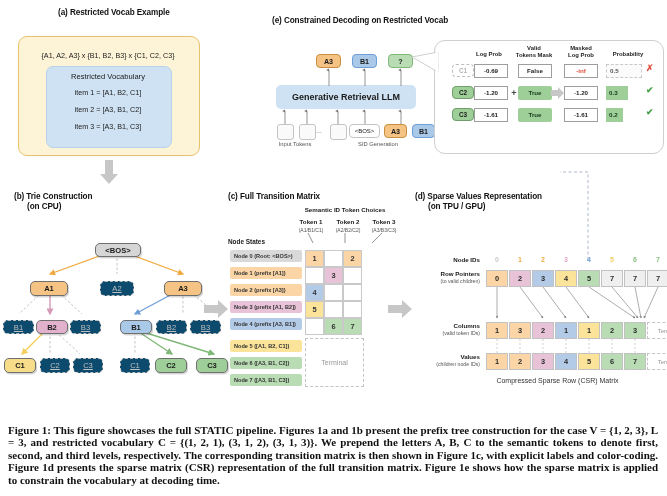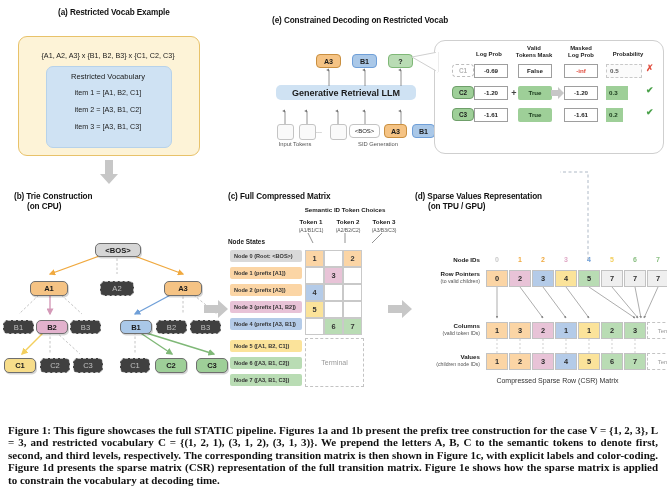--- a/index.html
+++ b/index.html
@@ -14,21 +14,21 @@
   #a-inner{position:absolute;left:46px;top:66px;width:124px;height:80px;background:#cfe2f3;border:1px solid #b7d2ea;border-radius:7px;}
   #a-inner-title{position:absolute;left:46px;top:72px;width:124px;text-align:center;font-size:7.6px;font-weight:normal;}
   .a-item{position:absolute;left:46px;width:124px;text-align:center;font-size:7.2px;}
 
   
   #a-arrow{position:absolute;left:100px;top:160px;width:18px;height:24px;}
 
   
   .node{position:absolute;border-radius:5px;display:flex;align-items:center;justify-content:center;font-size:7.6px;font-weight:bold;box-sizing:border-box;}
   .node.solid{border:1.3px solid #6f6f6f;box-shadow:1px 1.5px 0 rgba(0,0,0,.16);}
-  .node.ghost{border:1px dashed #bdbdbd;background:#404040;color:#c0c0c0;font-weight:normal;}
+  .node.ghost{border:1px dashed #bdbdbd;background:#0c4a6e;color:#c0c0c0;font-weight:normal;text-decoration:underline;}
   #b-svg{position:absolute;left:0;top:230px;width:235px;height:160px;}
 
   
   #bc-arrow{position:absolute;left:204px;top:300px;width:24px;height:18px;}
 
   
   .ns-row{position:absolute;left:230px;width:72px;height:12px;border-radius:2px;display:flex;align-items:center;padding-left:4px;box-sizing:border-box;font-size:5.6px;font-weight:bold;color:#333;white-space:nowrap;}
   .mx-cell{position:absolute;width:19px;height:16.6px;border:.8px solid #c9c9c9;box-sizing:border-box;display:flex;align-items:center;justify-content:center;font-size:7.4px;font-weight:bold;color:#333;background:#fff;}
   #c-term{position:absolute;left:305px;top:338px;width:57px;height:47px;border:1px dashed #c3c3c3;display:flex;align-items:center;justify-content:center;font-size:7px;color:#999;}
   .tokhead{position:absolute;width:44px;text-align:center;font-size:6.2px;font-weight:bold;line-height:7.6px;}
@@ -39,21 +39,21 @@
 
   
   .csr-lab{position:absolute;text-align:right;font-size:6.2px;font-weight:bold;line-height:7.4px;}
   .csr-lab i{font-weight:normal;font-style:normal;font-size:5.2px;color:#555;}
   .nid{position:absolute;width:22px;text-align:center;font-size:7px;font-weight:bold;}
   .csr-cell{position:absolute;width:22px;height:17px;border:.8px solid #c2c2c2;box-sizing:border-box;display:flex;align-items:center;justify-content:center;font-size:7.4px;font-weight:bold;color:#2b2b2b;}
   .csr-term{position:absolute;width:44px;height:17px;border:1px dashed #c4c4c4;box-sizing:border-box;display:flex;align-items:center;justify-content:center;font-size:6px;color:#9a9a9a;}
   #d-cap{position:absolute;left:455px;top:377px;width:205px;text-align:center;font-size:7px;color:#333;}
 
   
-  #e-llm{position:absolute;left:276px;top:85px;width:140px;height:15px;background:#cfe2f3;border-radius:5px;display:flex;align-items:center;justify-content:center;font-size:9px;font-weight:bold;color:#1a1a1a;}
+  #e-llm{position:absolute;left:276px;top:85px;width:140px;height:24px;background:#cfe2f3;border-radius:5px;display:flex;align-items:center;justify-content:center;font-size:9px;font-weight:bold;color:#1a1a1a;}
   .tokbox{position:absolute;border-radius:4px;display:flex;align-items:center;justify-content:center;font-size:7.2px;font-weight:bold;box-sizing:border-box;}
   .inbox{position:absolute;width:15px;height:14px;border:1px solid #c4c4c4;background:#fafafa;border-radius:3px;}
   .e-cap{position:absolute;font-size:5.8px;color:#555;text-align:center;}
   #e-panel{position:absolute;left:434px;top:40px;width:228px;height:112px;border:1.1px solid #cfcfcf;border-radius:11px;background:#fff;}
   .pcol{position:absolute;text-align:center;font-size:5.9px;font-weight:bold;line-height:7px;color:#222;}
   .prow-lab{position:absolute;width:22px;height:13px;border-radius:4px;display:flex;align-items:center;justify-content:center;font-size:6.4px;font-weight:bold;box-sizing:border-box;}
   .pcell{position:absolute;width:34px;height:13.5px;border:.9px solid #9e9e9e;box-sizing:border-box;display:flex;align-items:center;justify-content:center;font-size:6.2px;font-weight:bold;background:#fff;}
   .pcell.mask{border:none;border-radius:2px;}
   .probbar{position:absolute;height:13.5px;display:flex;align-items:center;padding-left:3px;box-sizing:border-box;font-size:6.2px;font-weight:bold;}
   .mark{position:absolute;font-size:9px;font-weight:bold;}
@@ -141,21 +141,21 @@
   <div class="node ghost" style="left:73px;top:358px;width:30px;height:15px;">C3</div>
 
   <div class="node ghost" style="left:120px;top:358px;width:30px;height:15px;">C1</div>
   <div class="node solid" style="left:155px;top:358px;width:32px;height:15px;background:#9ecf98;">C2</div>
   <div class="node solid" style="left:196px;top:358px;width:32px;height:15px;background:#9ecf98;">C3</div>
 
   <svg id="bc-arrow" viewBox="0 0 24 18">
     <path d="M0 5 H14 V0 L24 9 L14 18 V13 H0 Z" fill="#c7c7c7"></path>
   </svg>
 
-  <div class="sec-title" style="left:228px;top:192px;">(c) Full Compressed Matrix</div>
+  <div class="sec-title" style="left:228px;top:192px;">(c) Full Transition Matrix</div>
   <div style="position:absolute;left:290px;top:206px;width:110px;text-align:center;font-size:6.2px;font-weight:bold;">Semantic ID Token Choices</div>
   <div style="position:absolute;left:228px;top:238px;font-size:6.4px;font-weight:bold;">Node States</div>
 
   <div class="tokhead" style="left:289px;top:218px;">
     <div>Token 1</div><span>(A1/B1/C1)</span>
   </div>
   <div class="tokhead" style="left:326px;top:218px;">
     <div>Token 2</div><span>(A2/B2/C2)</span>
   </div>
   <div class="tokhead" style="left:362px;top:218px;">

